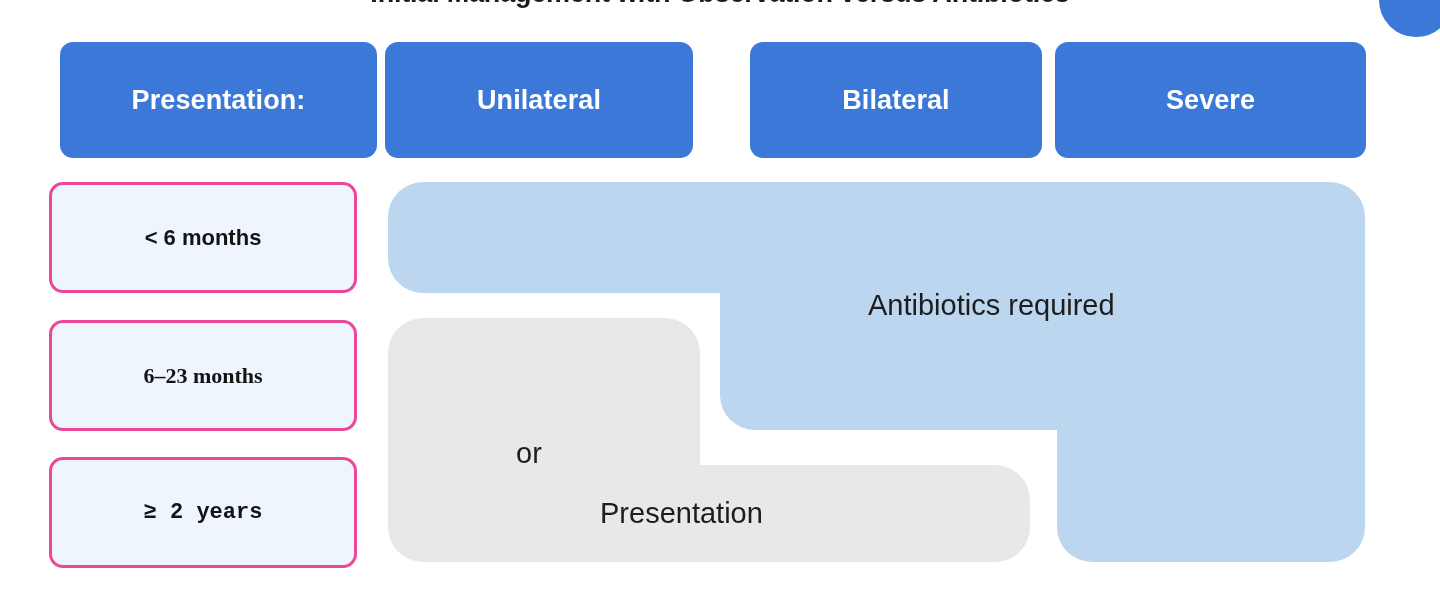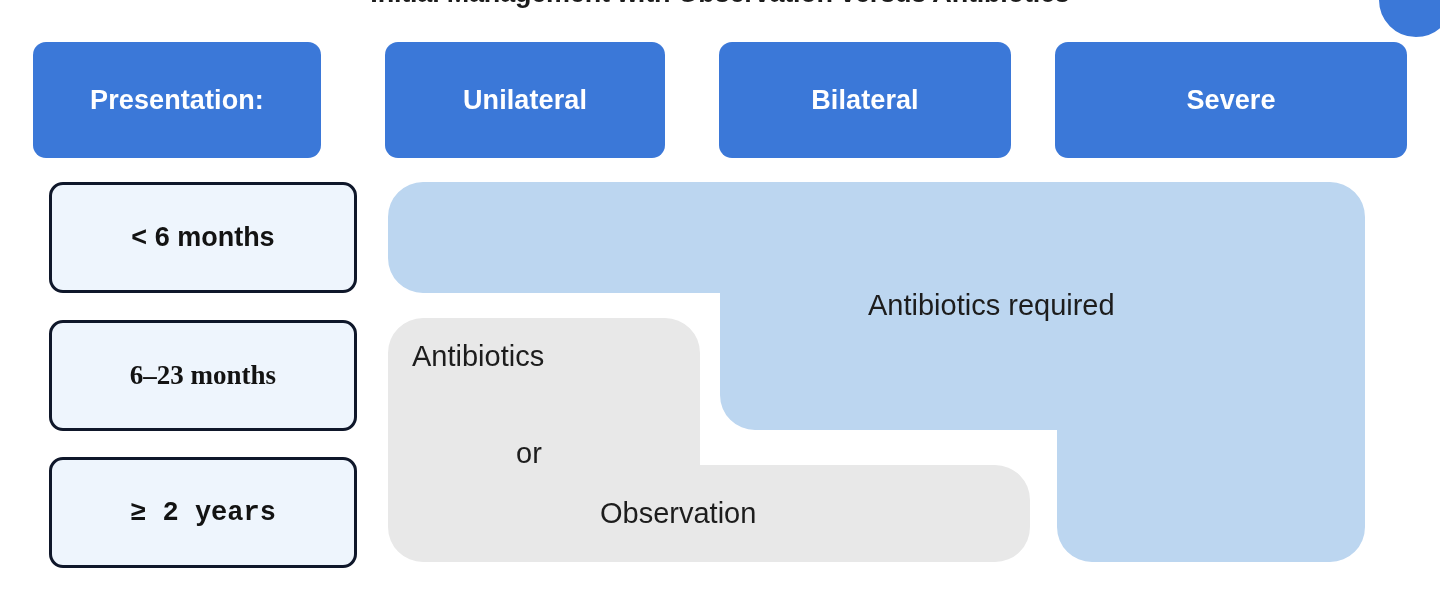--- a/index.html
+++ b/index.html
@@ -71,36 +71,36 @@
     border-radius: 13px;
     color: #ffffff;
     font-size: 27px;
     font-weight: bold;
     display: flex;
     align-items: center;
     justify-content: center;
     letter-spacing: 0.1px;
     box-sizing: border-box;
   }
-  .hdr-pill.p0 { left: 33px;   width: 288px; }
-  .hdr-pill.p1 { left: 385px;  width: 280px; text-align: center; }
-  .hdr-pill.p2 { left: 719px;  width: 292px; }
-  .hdr-pill.p3 { left: 1055px; width: 352px; }
+  .hdr-pill.p0 { left: 60px;   width: 317px; }
+  .hdr-pill.p1 { left: 385px;  width: 308px; text-align: center; }
+  .hdr-pill.p2 { left: 750px;  width: 292px; }
+  .hdr-pill.p3 { left: 1055px; width: 311px; }
 
   
   .row-pill {
     position: absolute;
     left: 49px;
     width: 308px;
     height: 111px;
     background: #eef5fd;
-    border: 3px solid #0f172a;
+    border: 3px solid #ec4899;
     border-radius: 14px;
     color: #131313;
-    font-size: 27px;
+    font-size: 22px;
     font-weight: bold;
     display: flex;
     align-items: center;
     justify-content: center;
     box-sizing: border-box;
   }
   .row-pill.r0 { top: 182px; }
   .row-pill.r1 { top: 320px; font-family: Liberation Serif, serif; }
   .row-pill.r2 { top: 457px; font-family: Liberation Mono, monospace; }
 
@@ -166,25 +166,24 @@
                A 35 35 0 0 1 1030 500
                L 1030 527
                A 35 35 0 0 1 995 562
                L 423 562
                A 35 35 0 0 1 388 527
                Z" fill="#e8e8e8"></path>
     </svg>
 
     <span class="region-label lbl-abx-required">Antibiotics required</span>
 
-    <span class="region-label lbl-abx">Antibiotics</span>
 
     <span class="region-label lbl-or">or</span>
 
-    <span class="region-label lbl-observation">Observation</span>
+    <span class="region-label lbl-observation">Presentation</span>
   </div>
 
   <div class="header-row">
     <div class="hdr-pill p0">
       <span>Presentation:</span>
     </div>
     <div class="hdr-pill p1">
       <span>Unilateral</span>
     </div>
     <div class="hdr-pill p2">

